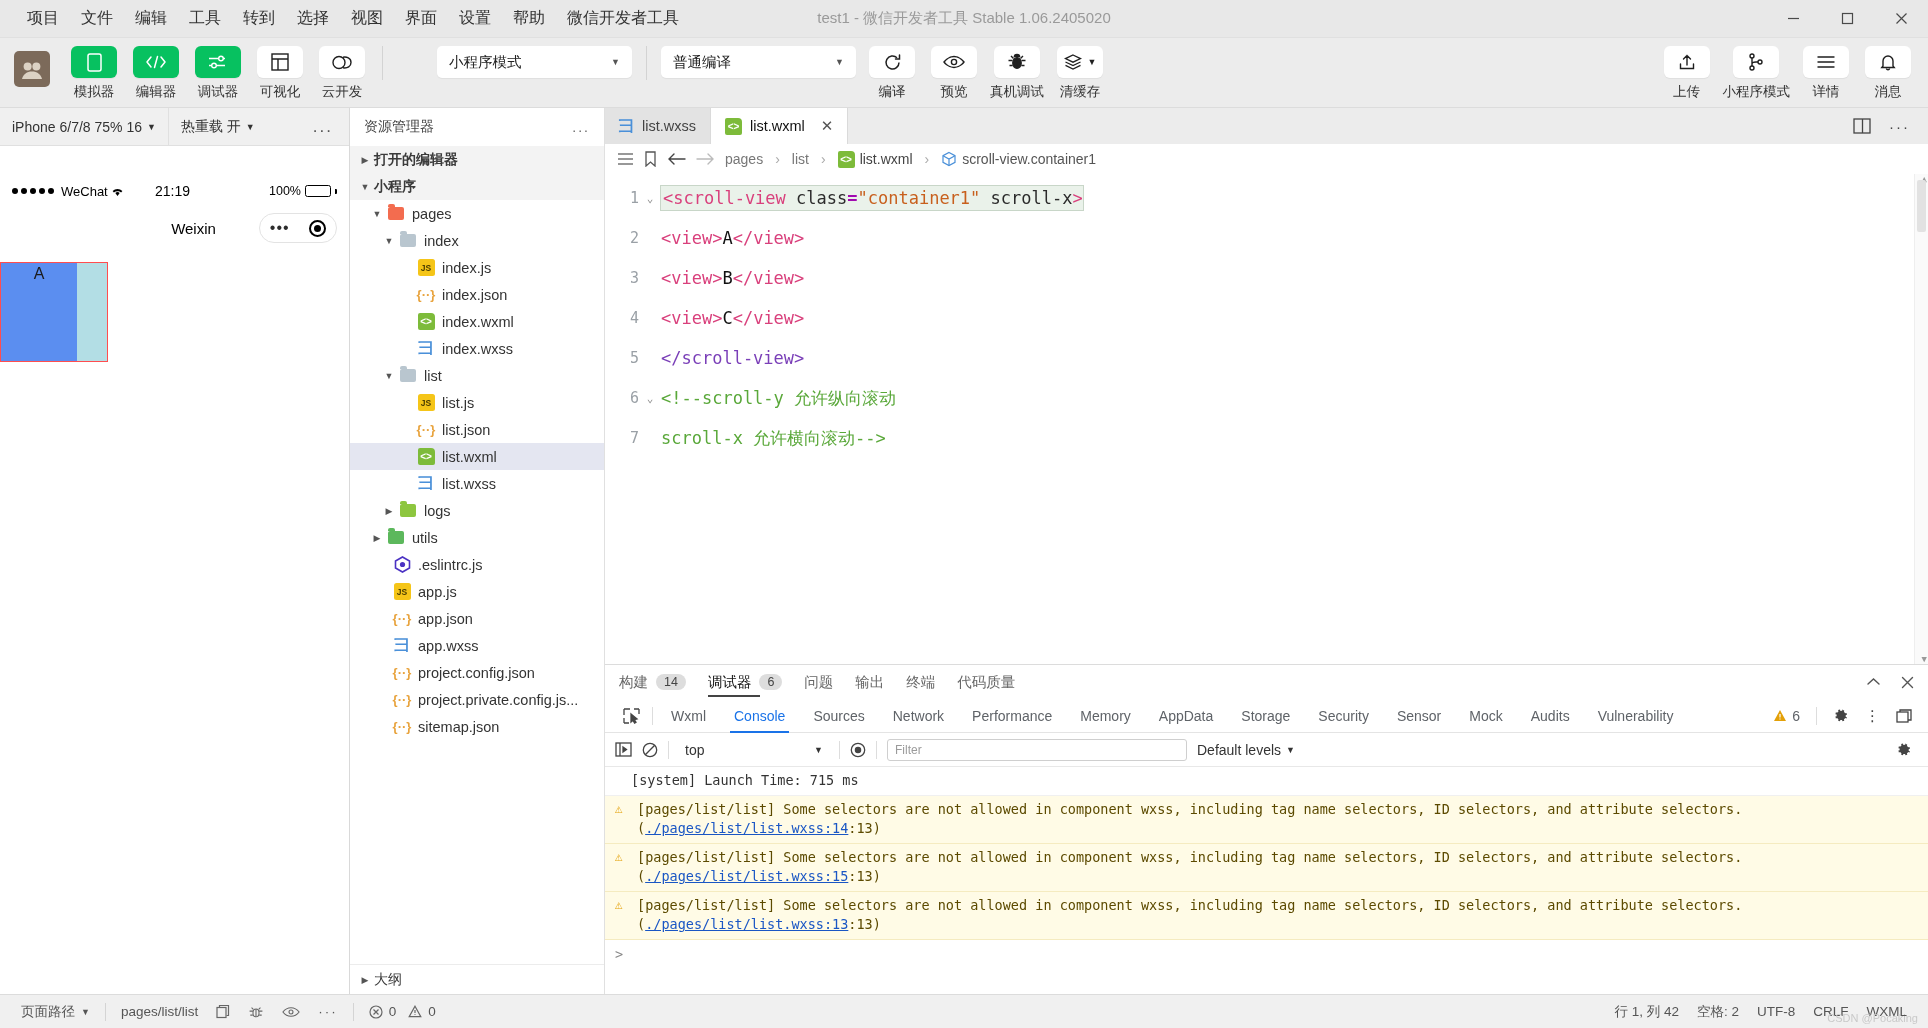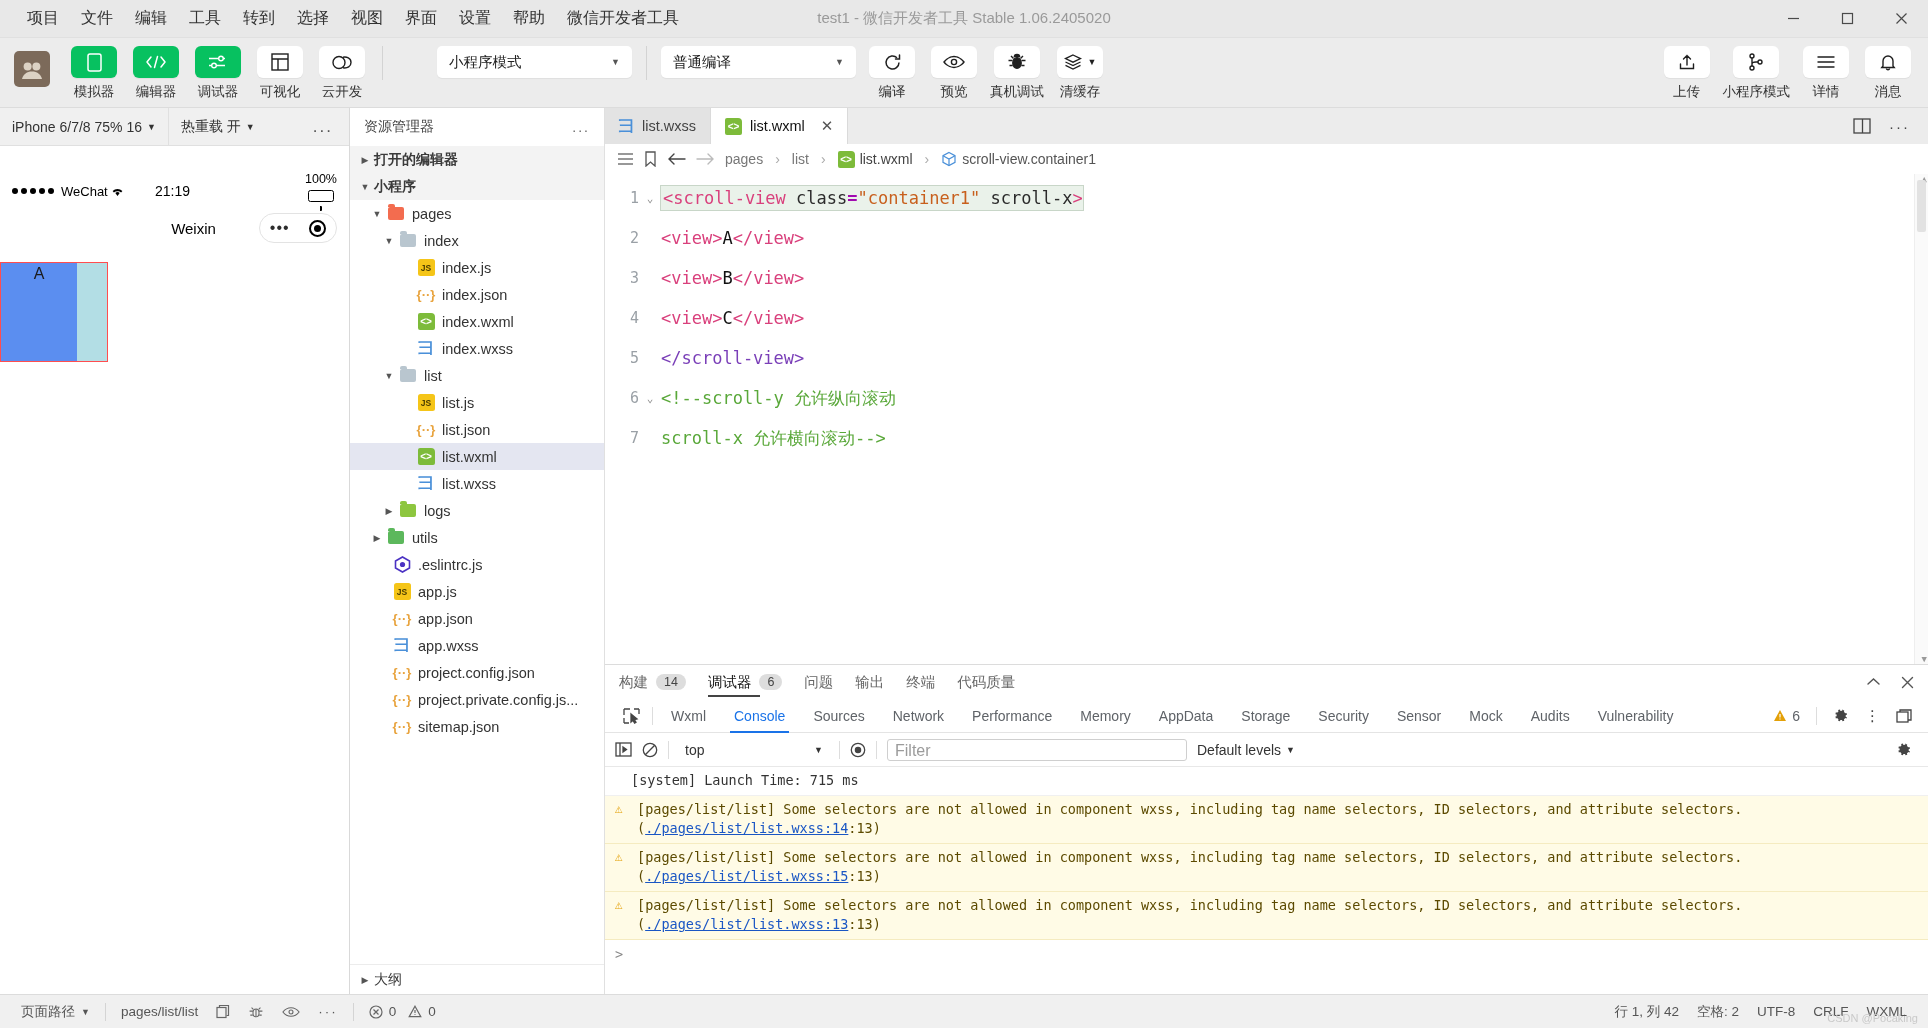--- a/index.html
+++ b/index.html
@@ -72,21 +72,21 @@
   .sim-div { width:1px; height:38px; background:#e0e0e0; }
   .sim-dots { margin-left:auto; padding:0 16px; color:#555; letter-spacing:2px; font-size:17px; }
   .sim-screen { flex:1 1 auto; background:#fff; position:relative; }
   .sim-status {
     height:34px; display:flex; align-items:center; padding:0 12px;
     font-size:13px; color:#000; border-bottom:0px;
   }
   .sim-signal { display:flex; align-items:center; gap:3px; font-size:13px; letter-spacing:0px;}
   .sim-dot { width:6px; height:6px; border-radius:50%; background:#000; display:inline-block; }
   .sim-time { position:absolute; left:0; right:4px; text-align:center; font-size:14px; }
-  .sim-batt { margin-left:auto; display:flex; align-items:center; gap:4px; font-size:12.5px;flex-direction:column; }
+  .sim-batt { margin-left:auto; display:flex; align-items:center; gap:4px; font-size:12.5px; }
   .batt-body { width:26px; height:12px; border:1.5px solid #000; border-radius:2.5px; position:relative; padding:1px; }
   .batt-fill { background:#000; height:100%; width:100%; border-radius:1px; }
   .batt-tip { width:2px; height:5px; background:#000; border-radius:0 1px 1px 0; }
   .sim-nav { height:40px; display:flex; align-items:center; position:relative; padding:0 12px; }
   .sim-nav-title { position:absolute; left:0; right:0; text-align:center; font-size:15px; color:#000;padding-left:38px; }
   .sim-caps {
     margin-left:auto; width:78px; height:30px; border:1px solid #e3e3e3; border-radius:15px;
     display:flex; align-items:center; justify-content:space-around; background:#fff; z-index:2;
   }
   .caps-dots { letter-spacing:1px; font-size:16px; line-height:0; }
@@ -158,21 +158,21 @@
   .dt-sub { height:34px; flex:0 0 34px; display:flex; align-items:center; gap:0; border-bottom:1px solid #e4e4e4; padding:0 10px; }
   .dt-st { padding:0 14px; font-size:14px; color:#5f6368; white-space:nowrap; height:34px; display:flex; align-items:center; position:relative; }
   .dt-st.active { color:#1a73e8; }
   .dt-st.active:after { content:""; position:absolute; left:10px; right:10px; bottom:0; height:2px; background:#1a73e8; }
   .dt-sub .right { margin-left:auto; display:flex; align-items:center; gap:16px; padding-right:6px; color:#5f6368; }
   .warn-chip { display:flex; align-items:center; gap:5px; color:#5f6368; font-size:14px; }
 
   .dt-ctrl { height:34px; flex:0 0 34px; display:flex; align-items:center; gap:10px; padding:0 10px; border-bottom:1px solid #e8e8e8; }
   .dt-ctrl .sel { display:flex; align-items:center; width:150px; font-size:14px; color:#333; padding:0 6px; }
   .dt-ctrl .sel .caret { margin-left:auto; font-size:9px; }
-  .dt-filter { flex:0 0 300px; height:22px; border:1px solid #cfcfcf; border-radius:3px; display:flex; align-items:flex-end; padding:0 7px; font-size:16px; color:#9b9b9b; }
+  .dt-filter { flex:0 0 300px; height:22px; border:1px solid #cfcfcf; border-radius:3px; display:flex; align-items:center; padding:0 7px; font-size:12px; color:#9b9b9b; }
   .dt-levels { font-size:14px; color:#333; display:flex; align-items:center; gap:5px; }
   .dt-ctrl .right { margin-left:auto; padding-right:6px; color:#5f6368; }
 
   .dt-log { flex:1 1 auto; overflow:hidden; font-family:"DejaVu Sans Mono","Liberation Mono",monospace; font-size:13.5px; }
   .logrow { display:flex; align-items:flex-start; padding:4px 8px 4px 10px; border-bottom:1px solid #f0f0f0; line-height:1.45; }
   .logrow.sys { color:#333; padding-left:26px; }
   .logrow.warn { background:#fffbe6; border-bottom:1px solid #f5ebc0; color:#5c4a00; }
   .logrow .ico { width:16px; flex:0 0 16px; margin-right:6px; color:#e3a008; font-size:13px; }
   .loglink { color:#1a56c4; text-decoration:underline; }
   .logprompt { padding:6px 10px; color:#888; }

